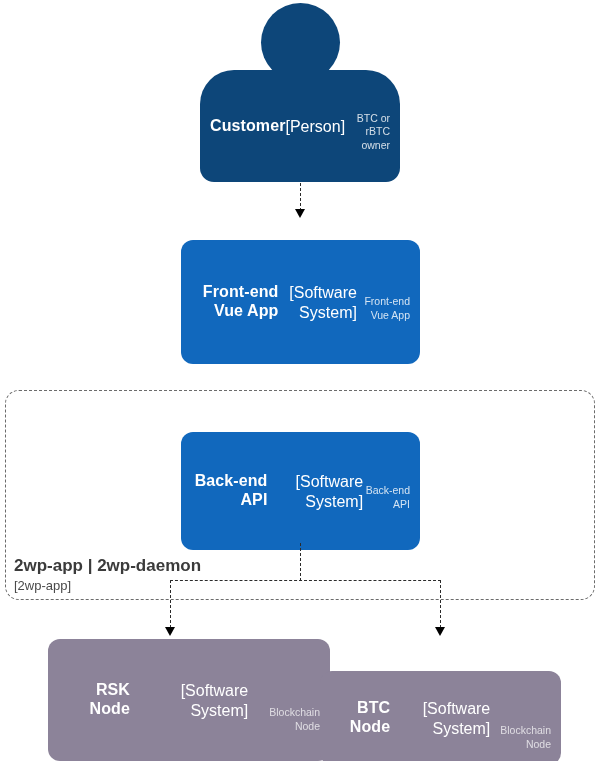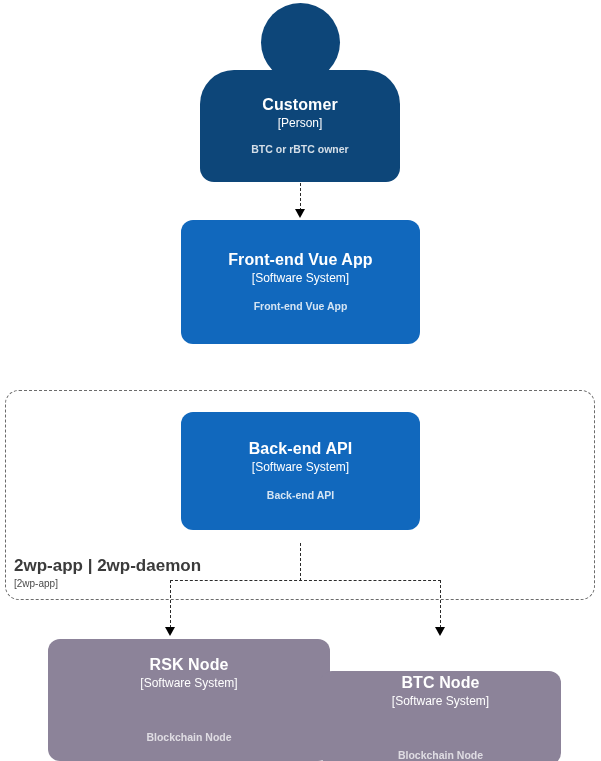--- a/index.html
+++ b/index.html
@@ -17,42 +17,42 @@
     background: #ffffff;
     overflow: hidden;
   }
 
   
   .node {
     position: absolute;
     border-radius: 12px;
     box-sizing: border-box;
     display: flex;
-    flex-direction: column;
+    flex-direction: row;
     align-items: center;
     justify-content: center;
-    text-align: left;
+    text-align: right;
     color: #ffffff;
     padding: 6px 10px;
   }
   .node .ttl {
     font-size: 16px;
     font-weight: bold;
     line-height: 1.18;
     letter-spacing: 0.1px;
   }
   .node .sub {
-    font-size: 12px;
+    font-size: 16px;
     font-weight: normal;
     line-height: 1.25;
     margin-top: 1px;
   }
   .node .desc {
     font-size: 10.5px;
-    font-weight: bold;
+    font-weight: normal;
     line-height: 1.3;
     margin-top: 14px;
     color: rgba(255,255,255,0.82);
   }
 
   
   #person-head {
     position: absolute;
     left: 261px;
     top: 3px;
@@ -65,21 +65,21 @@
     left: 200px;
     top: 70px;
     width: 200px;
     height: 112px;
     border-radius: 34px 34px 14px 14px;
     background: #0d4679;
   }
   #customer-body .desc { margin-top: 12px; }
 
   
-  .sys { background: #1168bd; }
+  .sys { background: #1168bd; margin-top: 20px; }
   #frontend-node { left: 181px; top: 220px; width: 239px; height: 124px; }
   #backend-node  { left: 181px; top: 412px; width: 239px; height: 118px; }
 
   
   .ext { background: #8c8399; }
   .ext .desc { color: rgba(255,255,255,0.72); margin-top: 40px; }
   #rsk-node { left: 48px;  top: 639px; width: 282px; height: 122px; }
   #btc-node { left: 320px; top: 671px; width: 241px; height: 94px; }
 
   
@@ -100,21 +100,21 @@
     top: 556px;
     color: #3b3b3b;
   }
   #boundary-label .bttl {
     font-size: 17px;
     font-weight: bold;
     line-height: 1.2;
     white-space: nowrap;
   }
   #boundary-label .bsub {
-    font-size: 10px;
+    font-size: 13px;
     font-weight: normal;
     line-height: 1.2;
     margin-top: 2px;
     color: #4a4a4a;
   }
 
   
   .conn {
     position: absolute;
     pointer-events: none;

